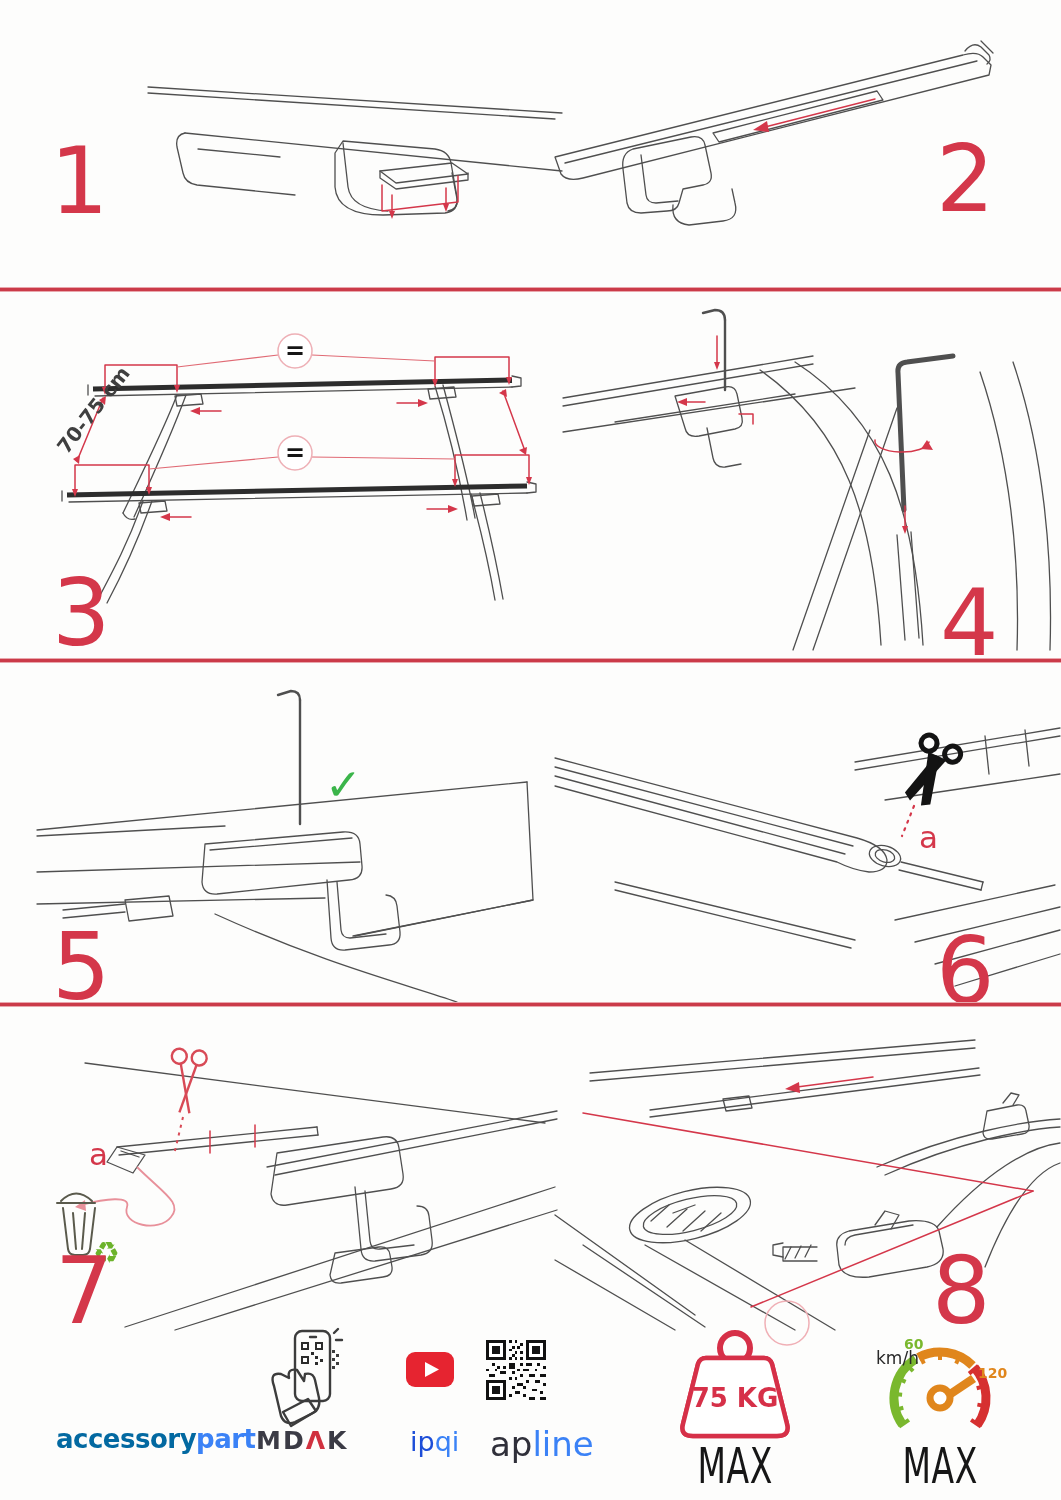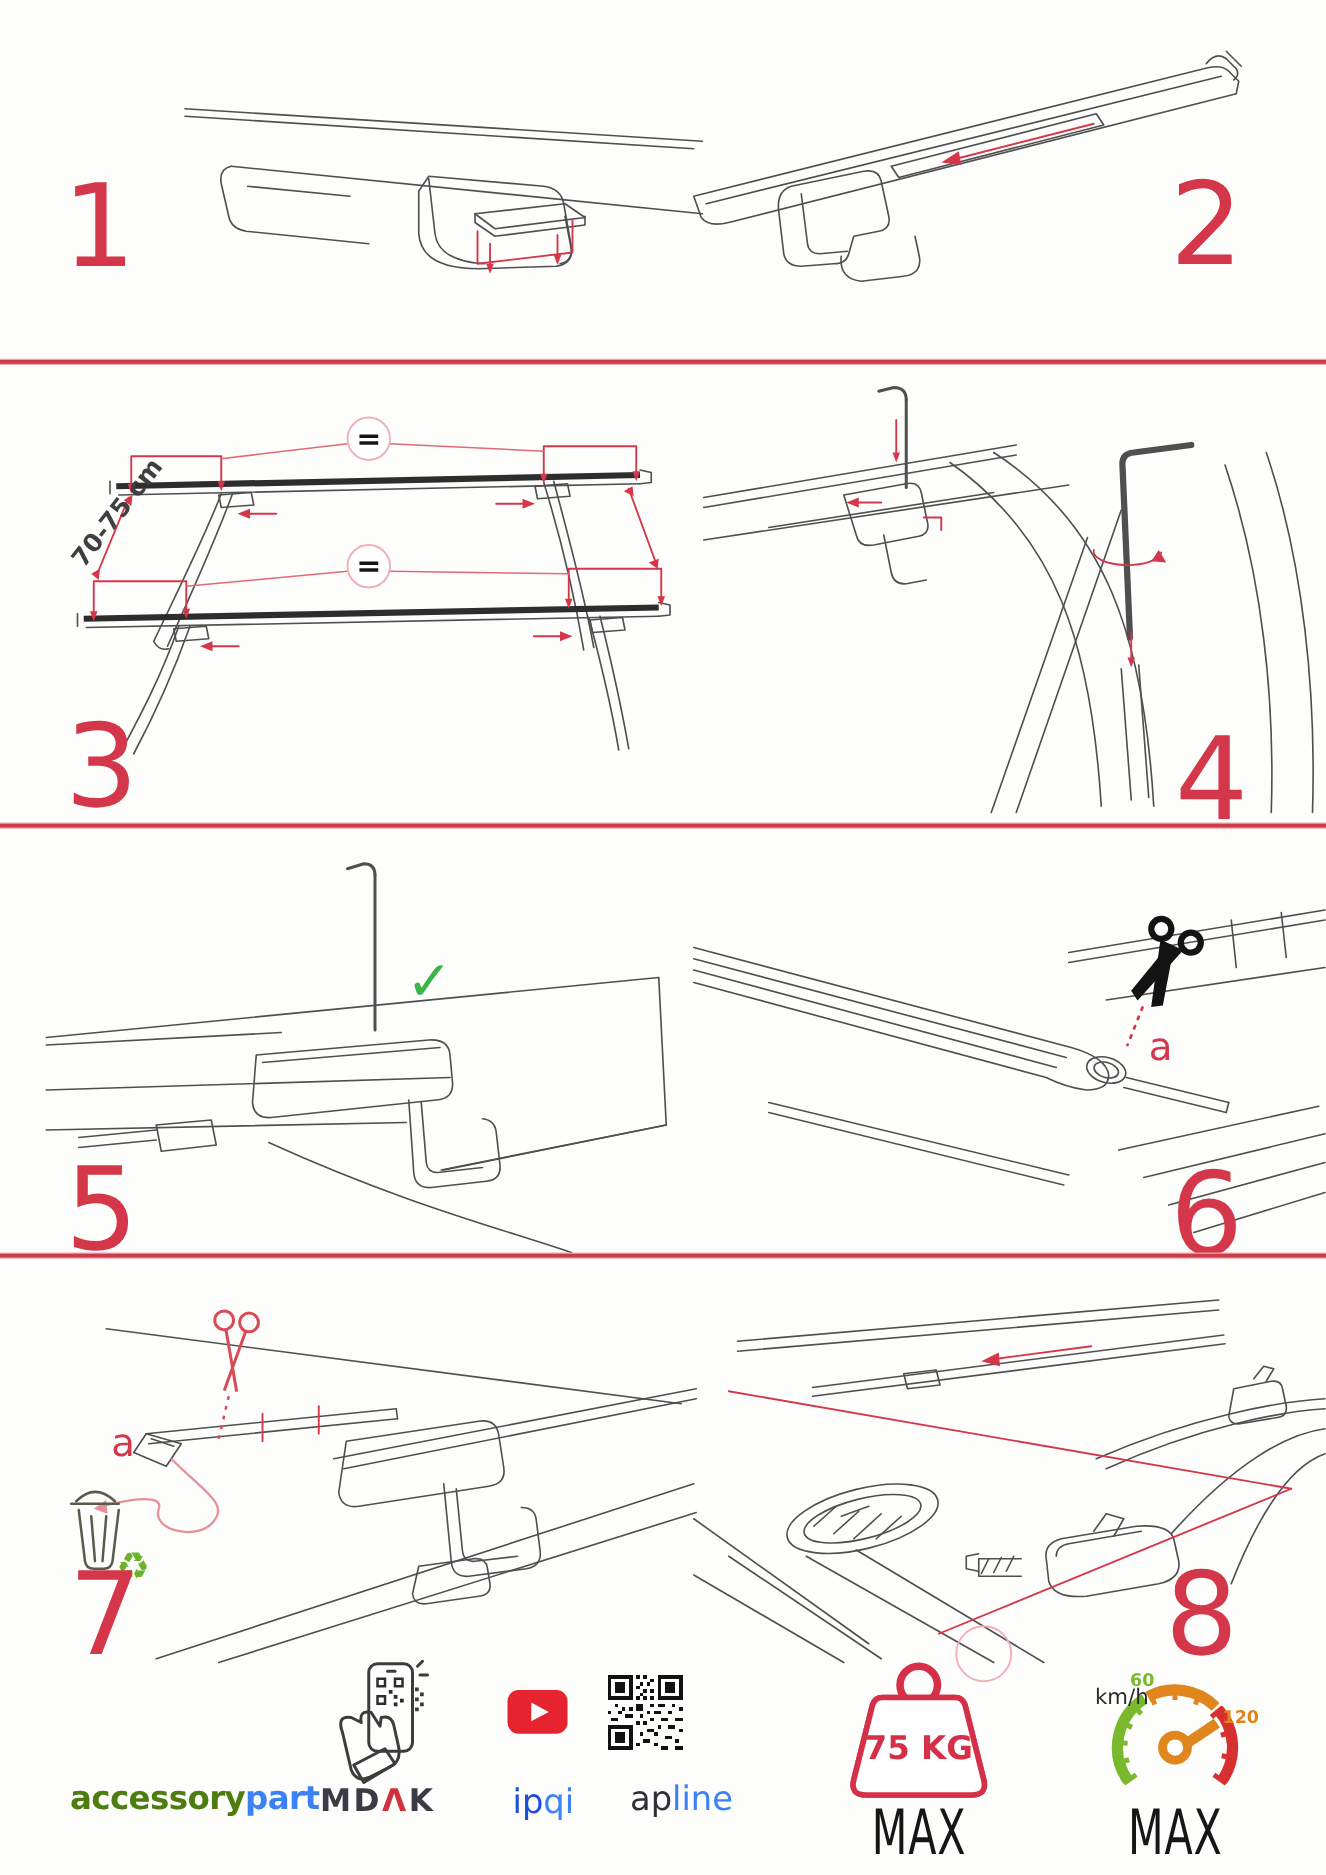--- a/index.html
+++ b/index.html
@@ -18,26 +18,26 @@
   .checktext{font-size:44px;font-weight:bold;fill:#3bb54a;}
   .recycletext{font-size:30px;fill:#6cb32b;}
   .binln{stroke:#5a5a4c;fill:none;stroke-width:2;stroke-linecap:round;stroke-linejoin:round;}
   .step-num{position:absolute;font-size:92px;line-height:1;color:#d4374a;}
   .divider{position:absolute;left:0;width:1061px;height:3px;background:#cb3b49;
            box-shadow:0 1px 0 #e9a7ad,0 -1px 0 #e9a7ad;}
   .basic-wrap{position:absolute;left:56px;top:1336px;}
   .basic-text{font-size:70px;line-height:1;color:#2b2191;letter-spacing:1px;display:inline-block;
               transform:scale(0.64,1.02);transform-origin:0 0;}
   .brandline{position:absolute;left:56px;top:1424px;font-size:26px;font-weight:bold;letter-spacing:-0.5px;}
-  .brand-black{color:#4d7c0f;} .brand-red{color:#3b82f6;}
+  .brand-black{color:#0369a1;} .brand-red{color:#3b82f6;}
   .mdak{position:absolute;left:256px;top:1426px;font-size:25px;font-weight:bold;letter-spacing:2px;color:#3b3b45;}
   .mdak-accent{color:#d0313f;}
   .ipqi{position:absolute;left:410px;top:1426px;font-size:27px;}
   .ipqi-gray{color:#1d4ed8;} 
-  .apline{position:absolute;left:504px;top:1424px;font-size:27px;}
+  .apline{position:absolute;left:490px;top:1424px;font-size:34px;}
   .apline-dark{color:#30303a;}
   .maxlabel{position:absolute;text-align:center;}
   .maxlabel span{display:inline-block;font-size:50px;line-height:1;color:#161616;
                  transform:scale(0.66,1);transform-origin:center top;letter-spacing:1px;}
   .kmh{position:absolute;left:876px;top:1348px;width:128px;font-size:17px;color:#2a2a2a;}
   .w75{font-size:26px;font-weight:bold;fill:#d63048;text-anchor:middle;letter-spacing:0;}
   .gnum{font-size:14px;font-weight:bold;}
 </style>
 </head>
 <body>

